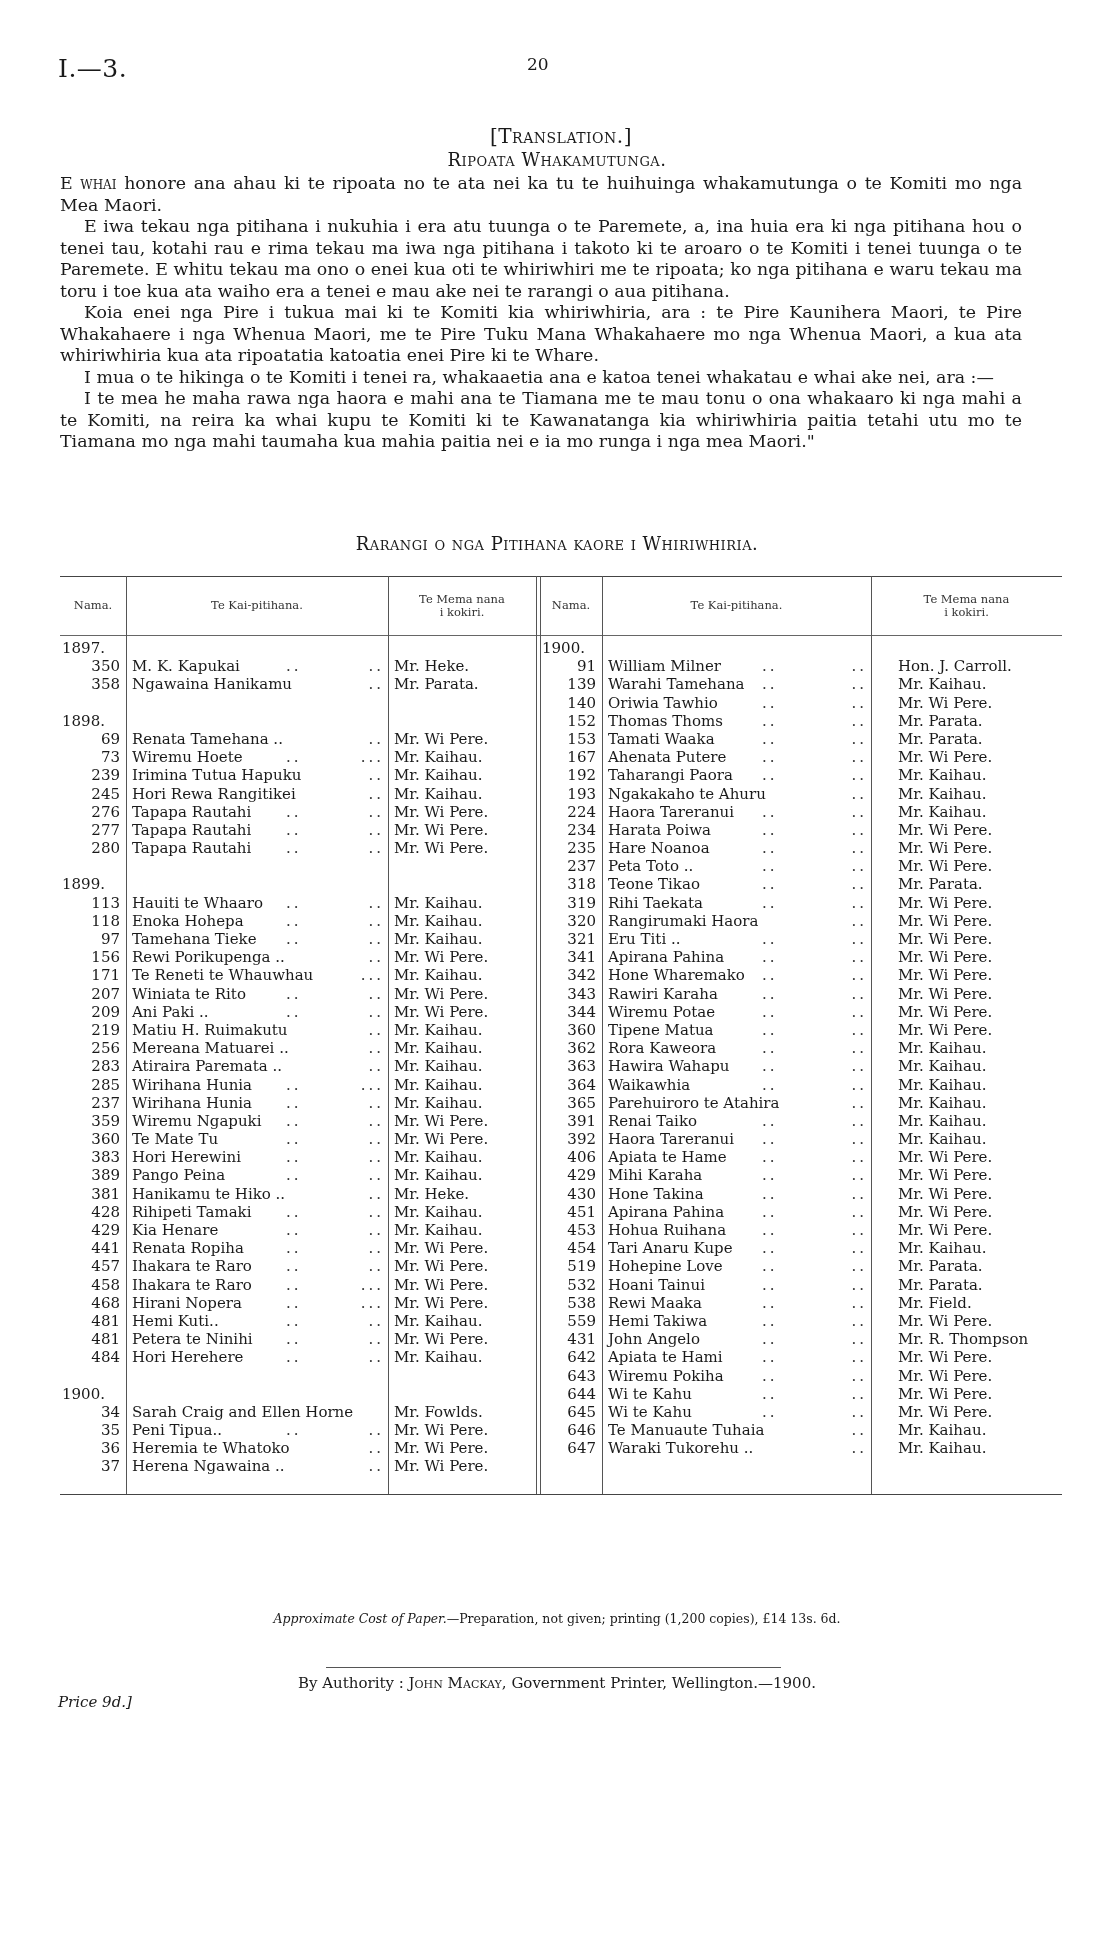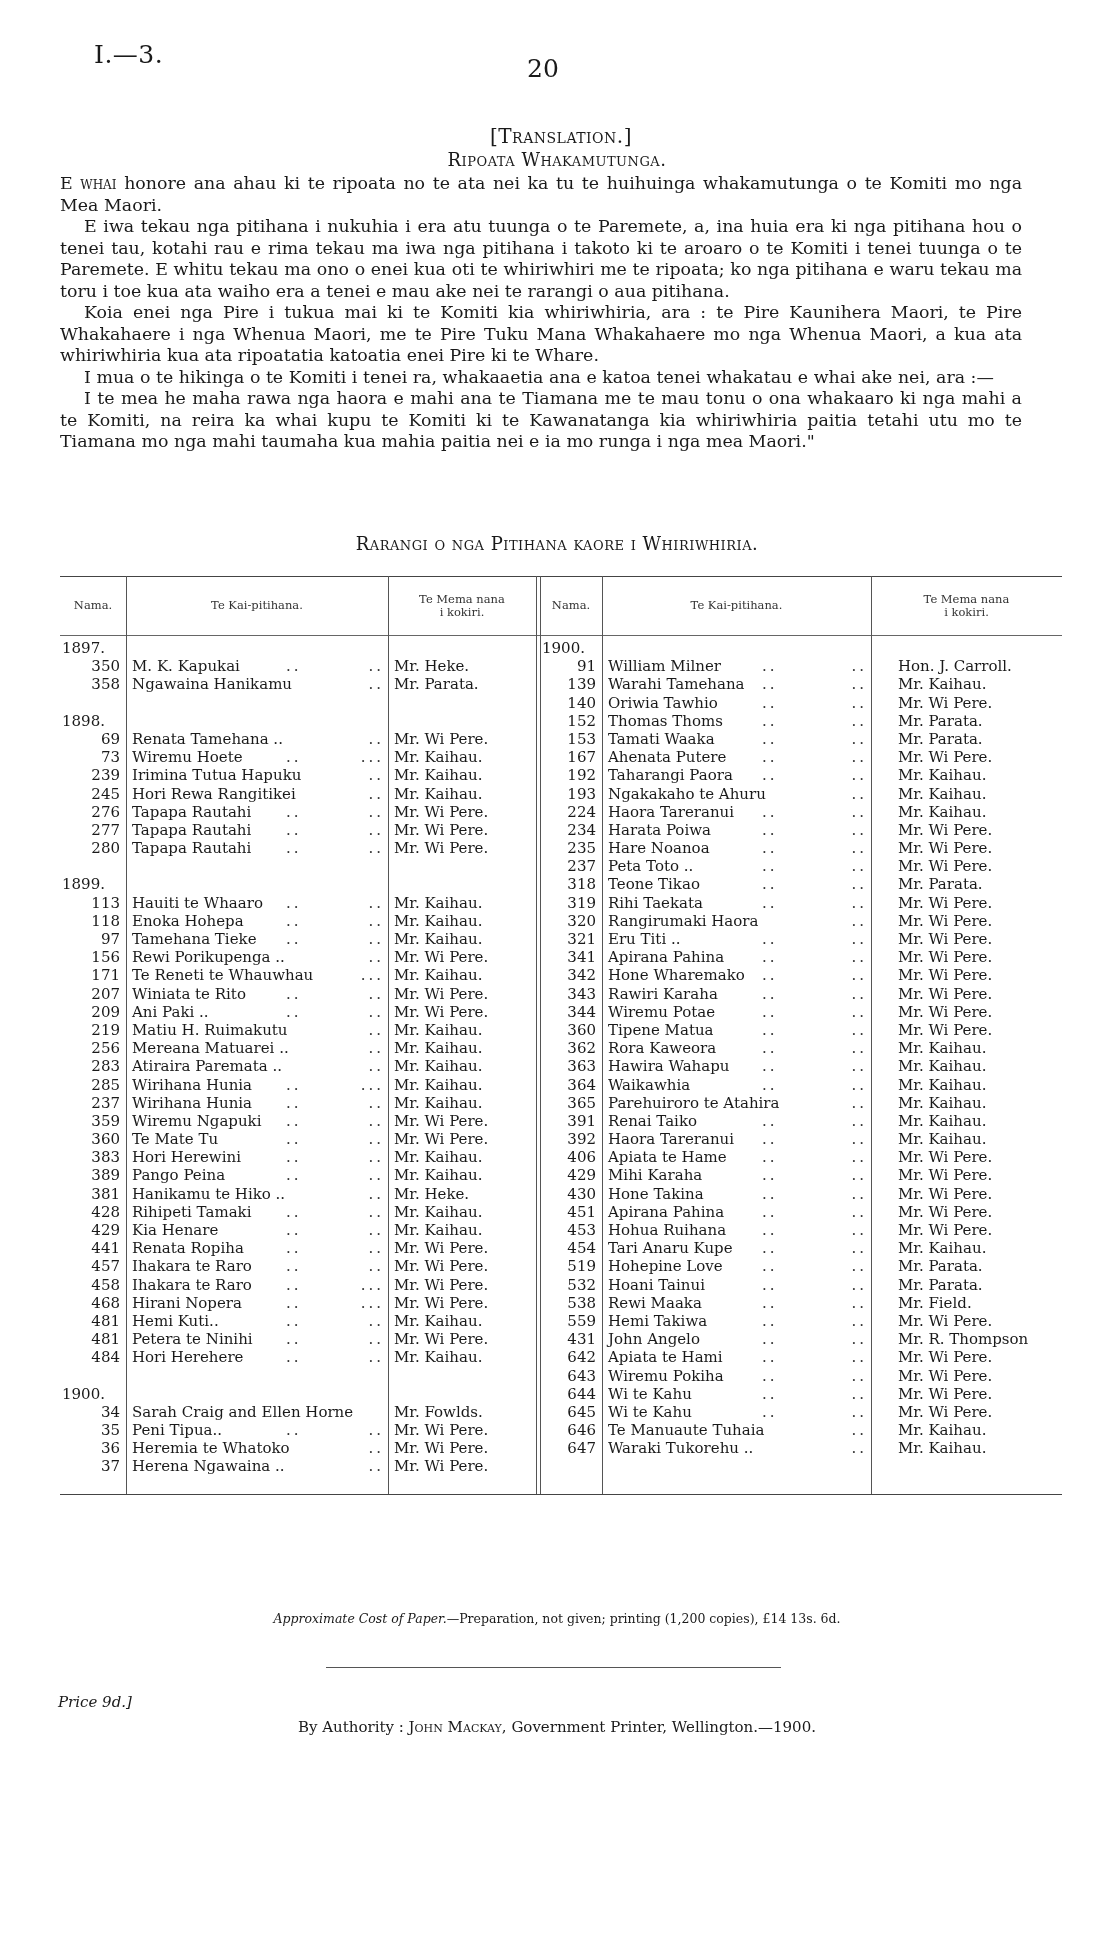--- a/index.html
+++ b/index.html
@@ -2,22 +2,22 @@
 <html><head>
 <meta charset="utf-8">
 <style>
   html, body { margin: 0; padding: 0; background: #ffffff; }
   body {
     width: 1114px; height: 1951px; position: relative; overflow: hidden;
     font-family: "DejaVu Serif", "Liberation Serif", serif;
     color: #1a1a1a;
   }
   .abs { position: absolute; }
-  .ref { left: 58px; top: 40px; font-size: 25px; letter-spacing: 0.5px; margin-left: 36px; }
-  .pageno { left: 527px; top: 54px; font-size: 25px; }
+  .ref { left: 58px; top: 54px; font-size: 25px; letter-spacing: 0.5px; }
+  .pageno { left: 527px; top: 54px; font-size: 17px; }
   .sc-title { font-variant: small-caps; letter-spacing: 0.5px; }
   .translation { left: 4px; width: 1114px; top: 124px; text-align: center; font-size: 20px; }
   .heading { left: 0; width: 1114px; top: 149px; text-align: center; font-size: 18px; }
   .body-text {
     left: 60px; width: 962px; top: 173px;
     font-size: 17.4px; line-height: 21.5px; text-align: justify;
   }
   .body-text p { margin: 0; text-indent: 24px; }
   .body-text p.noindent { text-indent: 0; }
   .smallcaps { font-variant: small-caps; }
@@ -40,21 +40,21 @@
   .yearlabel { text-align: left; padding-left: 2px; }
   .pet { display: flex; justify-content: space-between; padding-left: 6px; padding-right: 4px; }
   .pet .dots { letter-spacing: 3px; color: #333; }
   .pet .nm { flex: 0 0 auto; }
   .pet .mid-dots { position: absolute; left: 160px; letter-spacing: 3px; color: #333; }
   .mem { padding-left: 6px; }
 
   .cost { left: 0; width: 1114px; top: 1611px; text-align: center; font-size: 12.5px; }
   .cost i { font-style: italic; margin-top: 8px; }
   .short-rule { left: 326px; top: 1667px; width: 455px; border-top: 1px solid #555; }
-  .authority { left: 0; width: 1114px; top: 1674px; text-align: center; font-size: 15px; margin-top: 44px; }
+  .authority { left: 0; width: 1114px; top: 1674px; text-align: center; font-size: 15px; }
   .price { left: 58px; top: 1693px; font-size: 15px; font-style: italic; }
 </style>
 </head>
 <body>
 
 <div class="abs ref">I.—3.</div>
 <div class="abs pageno">20</div>
 
 <div class="abs translation sc-title">[Translation.]</div>
 <div class="abs heading sc-title">Ripoata Whakamutunga.</div>

